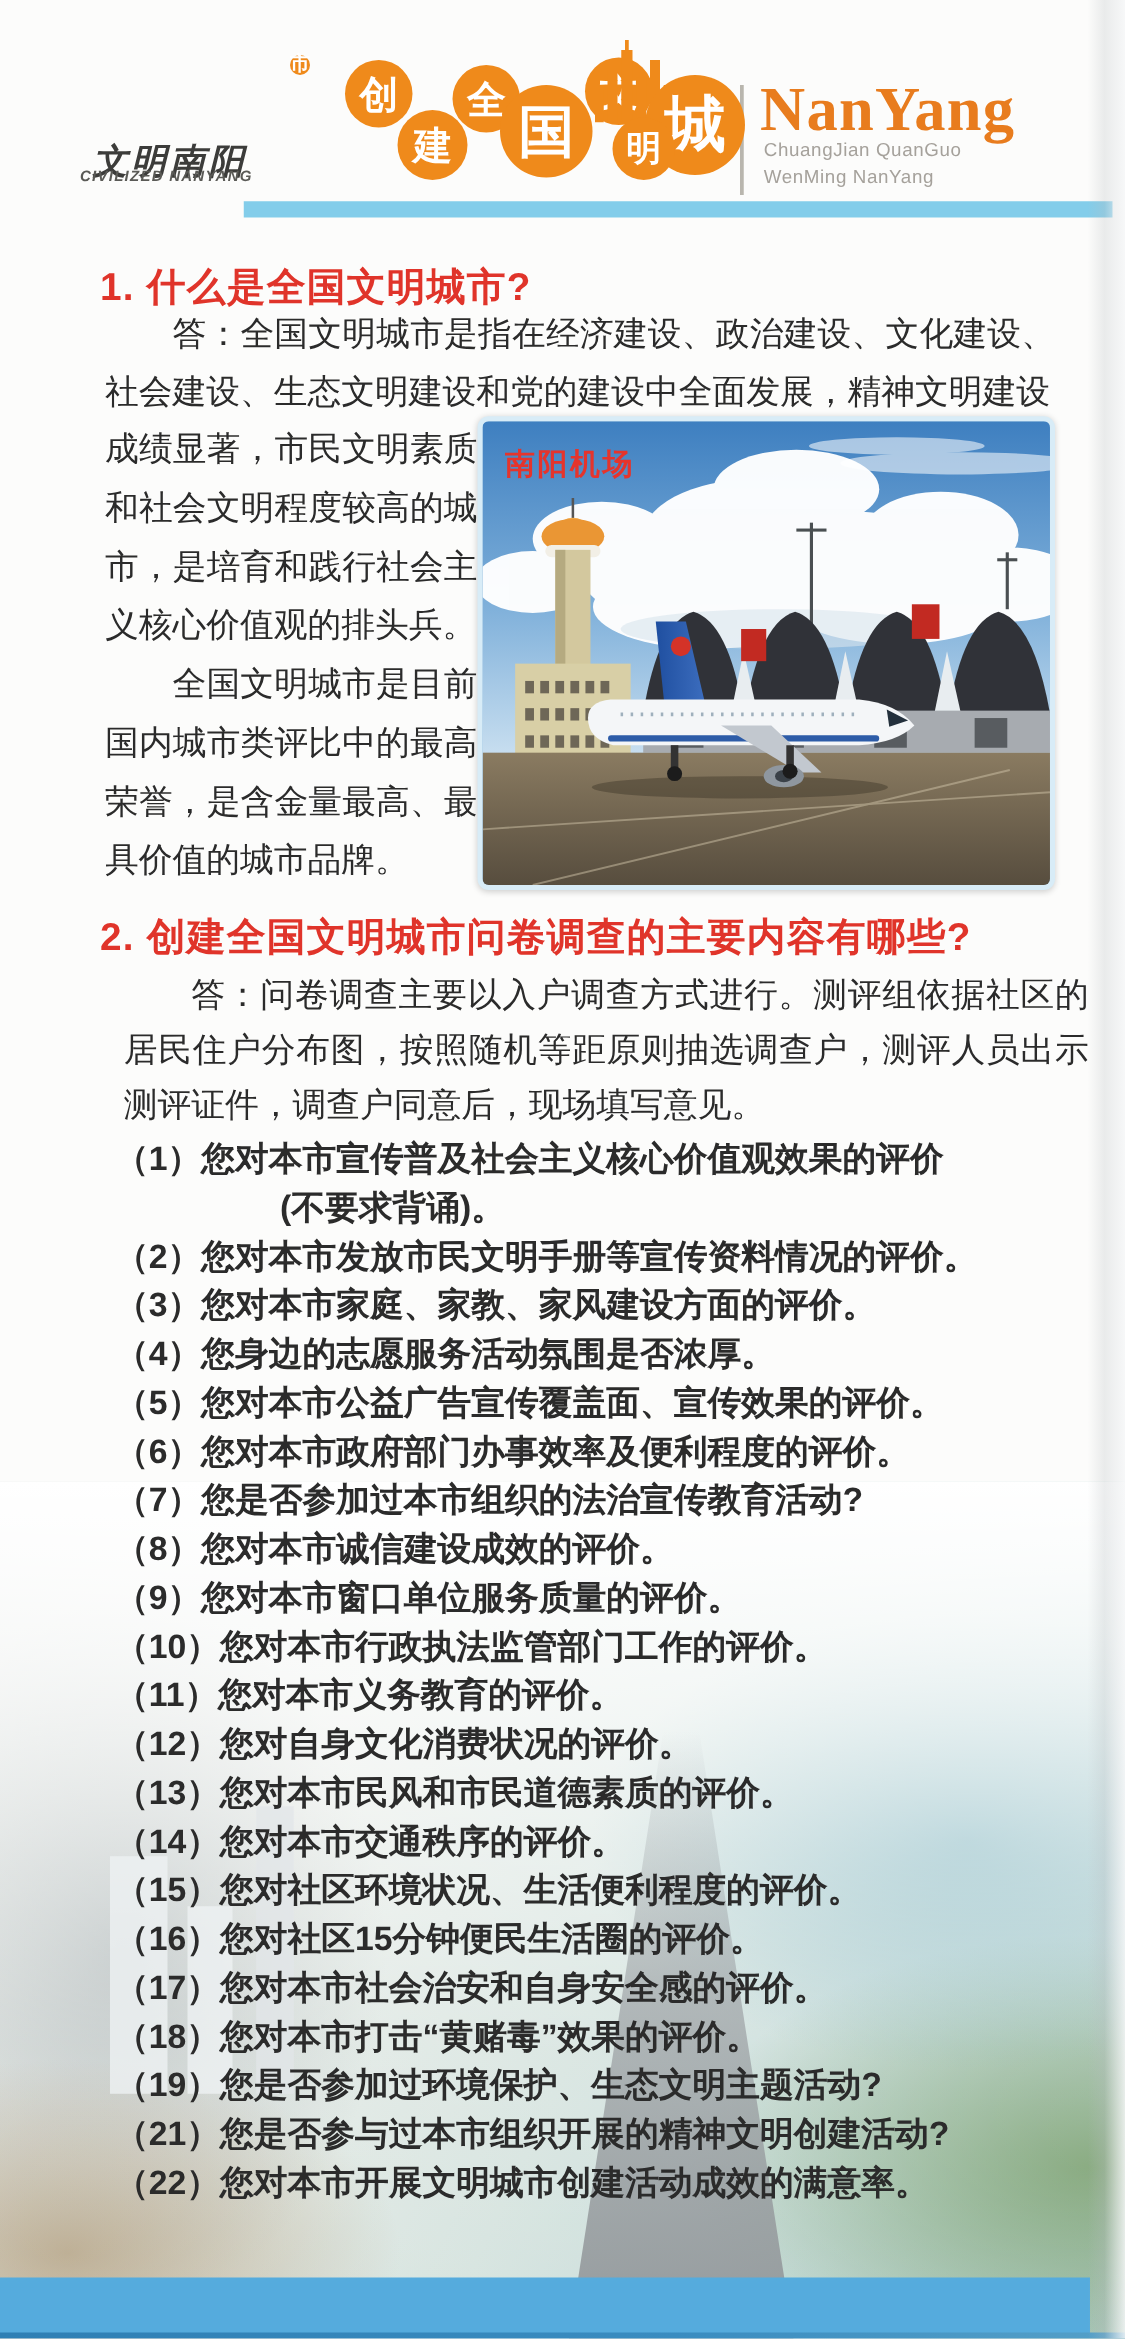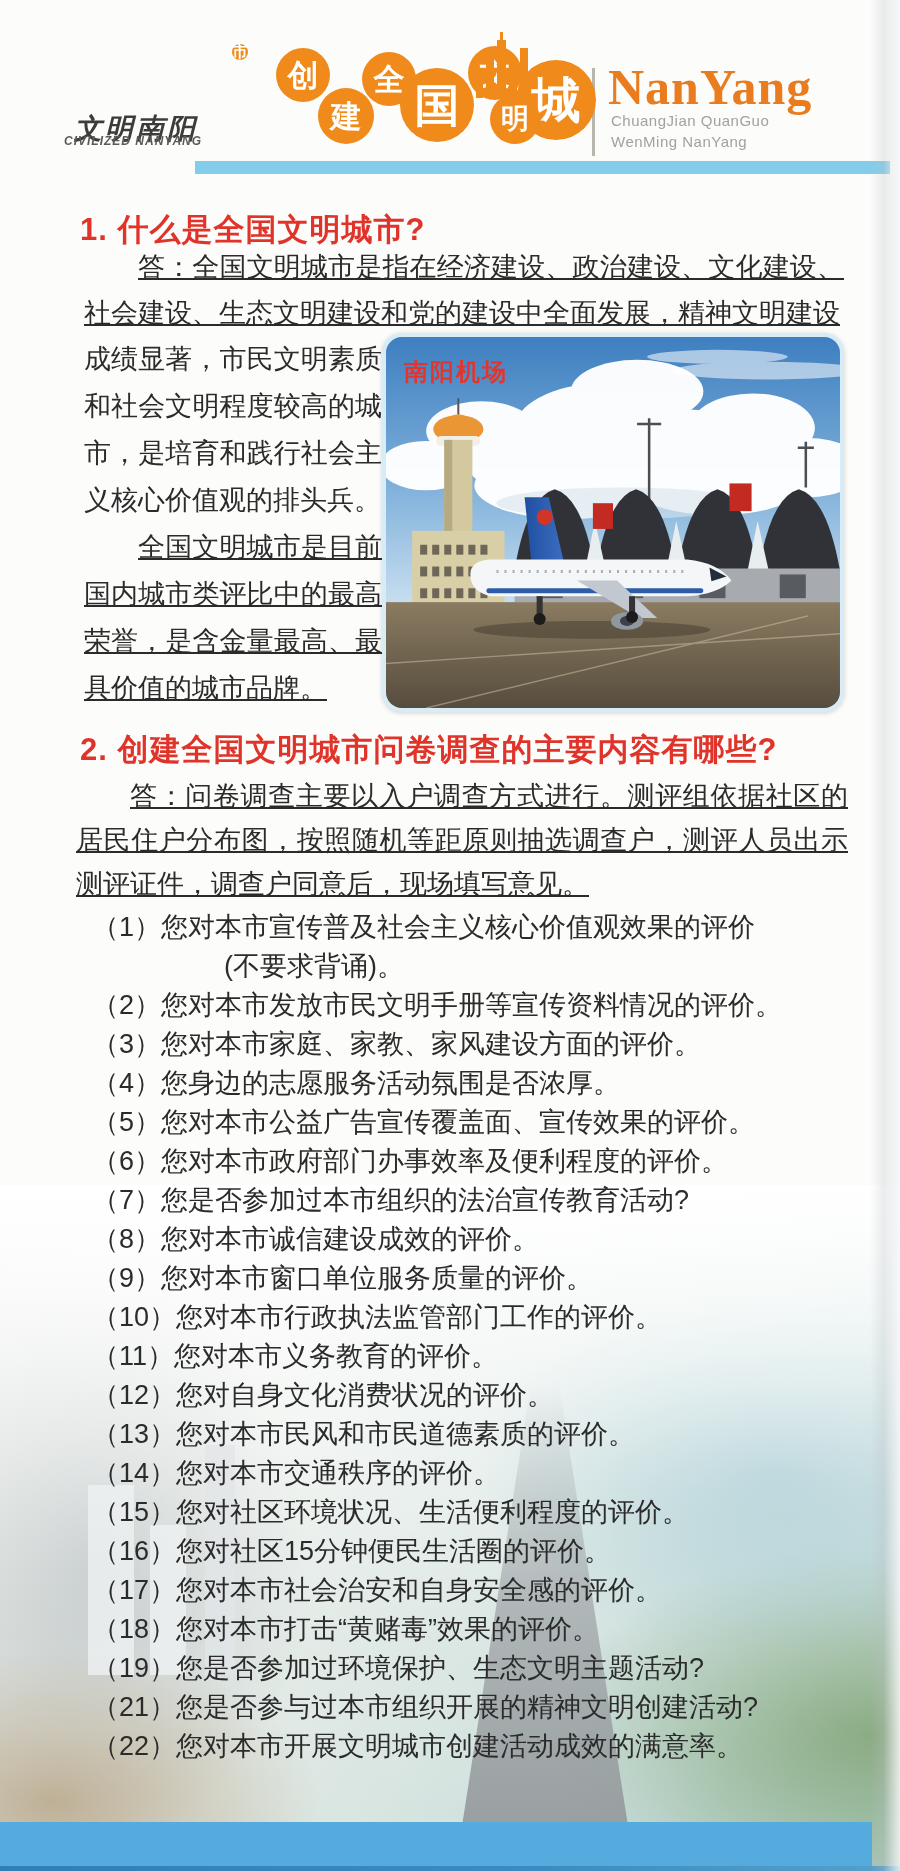--- a/index.html
+++ b/index.html
@@ -33,38 +33,38 @@
   .wordmark-pinyin{position:absolute;left:611px;top:110px;font-size:15px;color:#a5a19b;line-height:21px;
                    letter-spacing:.5px;}
 
   
   .sec-title{position:absolute;left:80px;font-size:31px;font-weight:bold;color:#e0342a;letter-spacing:1px;margin-top:13px;}
   #sec1-title{top:196px;}
   #sec2-title{top:716px;}
 
   #sec1-body{position:absolute;left:84px;top:244px;width:760px;font-size:27px;line-height:46px;
              text-align:justify;}
-  .indent{text-indent:54px;text-decoration:underline;}
+  .indent{text-indent:54px;}
   .wrap-row{display:flex;align-items:flex-end;}
   .col-left{width:302px;line-height:47px;}
   .col-left p{margin:0;}
 
   .photo-frame{position:relative;box-sizing:border-box;width:468px;height:379px;margin-left:auto;margin-top:-12px;
-               border:4px solid #d8ecf7;border-radius:20px;overflow:hidden;background:#9cc3e0;
+               border:4px solid #d8ecf7;border-radius:9px;overflow:hidden;background:#9cc3e0;
                box-shadow:0 1px 5px rgba(0,0,0,.18);}
   .photo-frame svg{display:block;width:100%;height:100%;}
   .photo-caption{position:absolute;left:18px;top:12px;font-size:24px;font-weight:bold;color:#e5342c;
                  letter-spacing:2px;}
 
-  #sec2-body{position:absolute;left:76px;top:774px;width:772px;font-size:27px;line-height:44px;
+  #sec2-body{position:absolute;left:99px;top:774px;width:772px;font-size:27px;line-height:44px;
              text-align:justify;}
   #sec2-body p{margin:0;}
 
   #qlist{position:absolute;left:92px;top:908px;width:772px;font-size:27px;line-height:39px;z-index:2;}
-  .q-item{padding-left:132px;text-indent:-132px;margin:0;}
+  .q-item{padding-left:132px;text-indent:-132px;margin:0;font-weight:bold;}
   .q-text{white-space:pre-wrap;}
 
   
   .bg-city{position:absolute;left:0;top:1185px;width:900px;height:686px;z-index:0;
     background:
       linear-gradient(180deg,#ffffff 0%,rgba(255,255,255,.93) 9%,rgba(255,255,255,.75) 24%,
                       rgba(255,255,255,.46) 45%,rgba(255,255,255,.22) 66%,rgba(255,255,255,.10) 100%),
       radial-gradient(ellipse 430px 260px at 86% 42%,rgba(118,174,186,.85) 0%,rgba(118,174,186,0) 70%),
       radial-gradient(ellipse 520px 300px at 97% 80%,rgba(104,146,88,.85) 0%,rgba(104,146,88,0) 62%),
       radial-gradient(ellipse 430px 250px at 6% 90%,rgba(170,148,112,.8) 0%,rgba(170,148,112,0) 62%),

